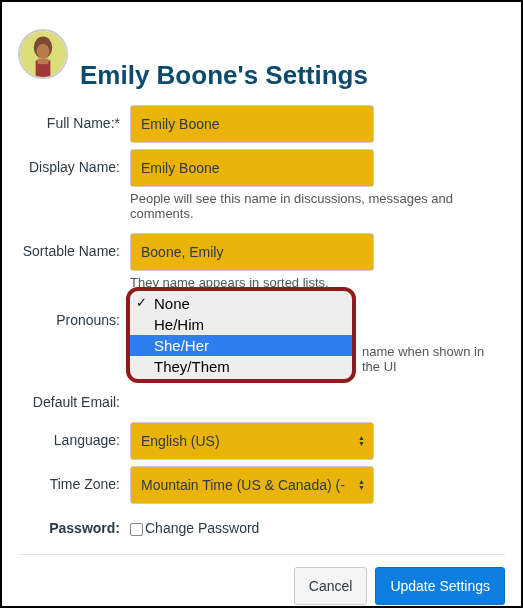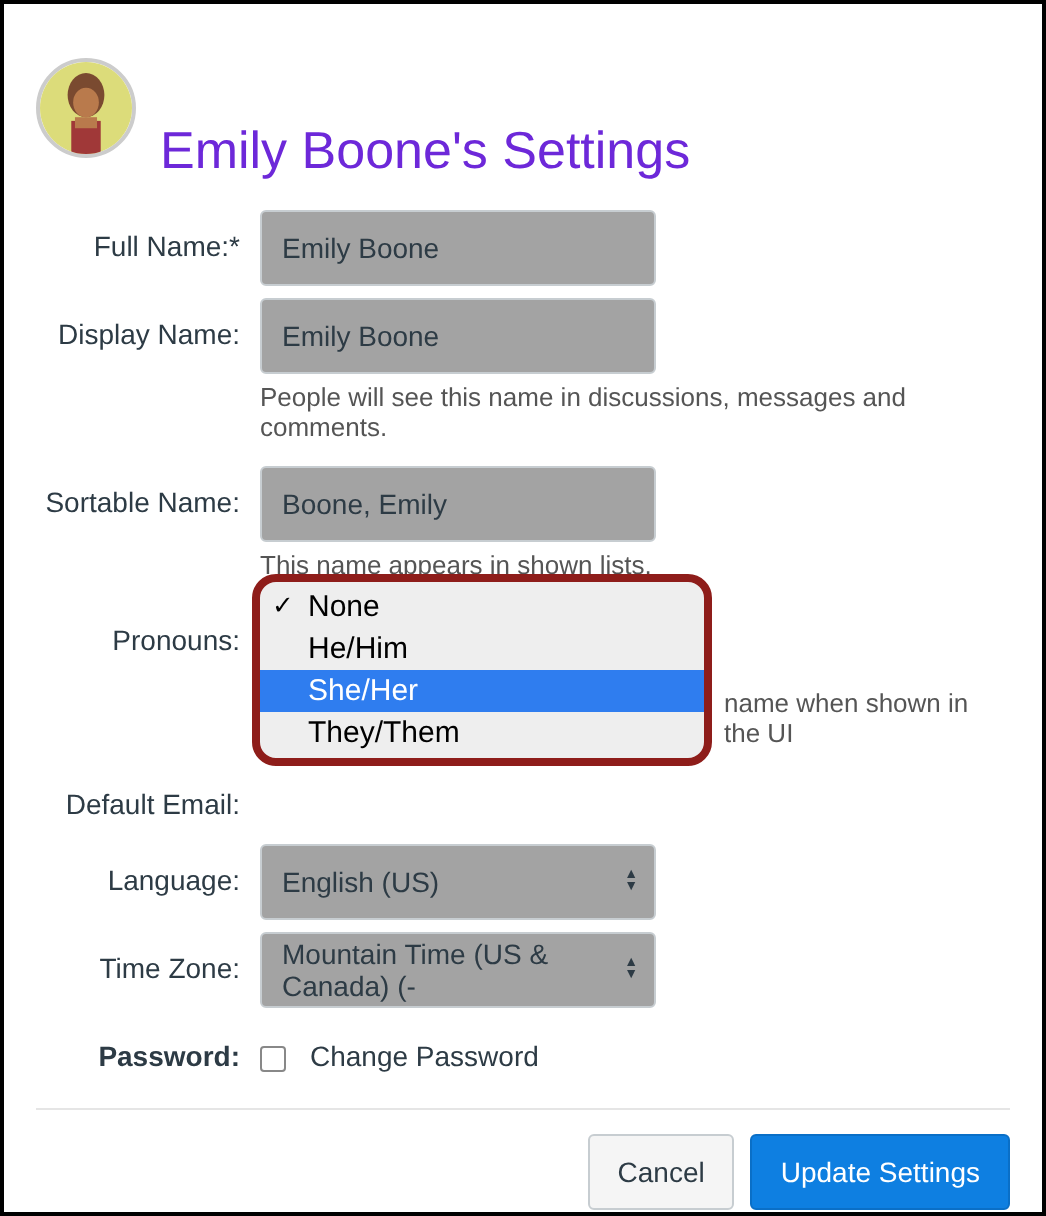--- a/index.html
+++ b/index.html
@@ -25,22 +25,22 @@
     width: 50px;
     height: 50px;
     border-radius: 50%;
     border: 2px solid #ccc;
     overflow: hidden;
     flex-shrink: 0;
   }
   .avatar svg { width: 100%; height: 100%; display:block; }
   .title {
     font-size: 26px;
-    font-weight: 400;
-    color: #6d28d9;
+    font-weight: 700;
+    color: #0c4a6e;
     margin-top: 44px;
   }
   .row {
     display: flex;
     align-items: flex-start;
     margin-bottom: 6px;
   }
   .label-col {
     width: 112px;
     text-align: right;
@@ -48,28 +48,28 @@
     padding-top: 10px;
     color: #2d3b45;
     font-size: 14px;
     flex-shrink: 0;
   }
   .label-col.bold { font-weight: 700; }
   .field-col {
     flex: 1;
   }
   .input, .select {
-    width: 198px;
+    width: 244px;
     height: 38px;
     border: 1px solid #c7cdd1;
     border-radius: 3px;
     padding: 0 10px;
     font-size: 14px;
     color: #2d3b45;
-    background: #a3a3a3;
+    background: #eab308;
     position: relative;
     display: flex;
     align-items: center;
   }
   .select .arrows {
     position: absolute;
     right: 8px;
     top: 50%;
     transform: translateY(-50%);
     display: flex;
@@ -80,21 +80,21 @@
   }
   .hint {
     font-size: 13px;
     color: #555;
     margin-top: 4px;
     margin-bottom: 6px;
   }
   .checkbox-row {
     display: flex;
     align-items: flex-end;
-    gap: 12px;
+    gap: 2px;
     padding-top: 10px;
   }
   .checkbox {
     width: 13px;
     height: 13px;
     border: 1px solid #888;
     border-radius: 2px;
     background: #fff;
   }
   hr.sep {
@@ -197,21 +197,21 @@
     <div class="hint">People will see this name in discussions, messages and comments.</div>
   </div>
 </div>
 
 <div class="row">
   <div class="label-col">Sortable Name:</div>
   <div class="field-col">
     <div class="input">
       <span>Boone, Emily</span>
     </div>
-    <div class="hint">This name appears in shown lists.</div>
+    <div class="hint">They name appears in sorted lists.</div>
   </div>
 </div>
 
 <div class="row">
   <div class="label-col">Pronouns:</div>
   <div class="field-col">
     <div style="height:38px"></div>
     <div class="pronouns-hint-partial">name when shown in the UI</div>
   </div>
 </div>

